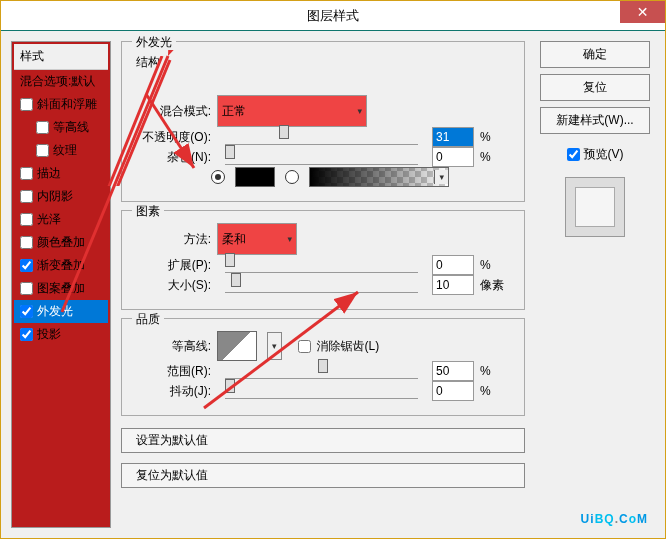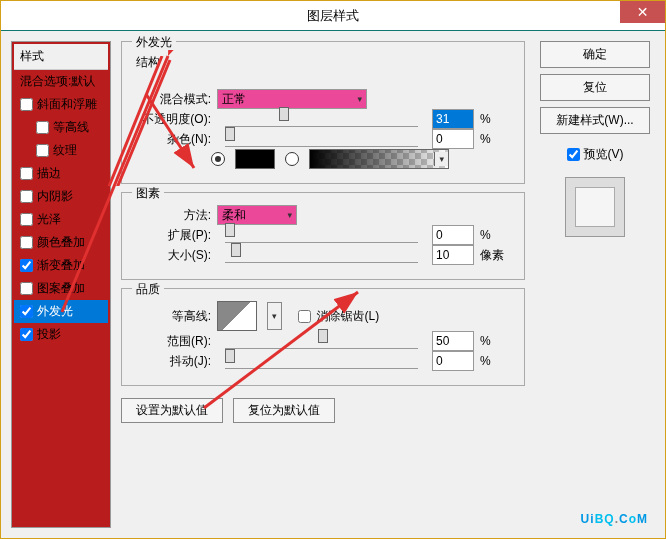--- a/index.html
+++ b/index.html
@@ -11,35 +11,35 @@
 .content { display: flex; padding: 10px; gap: 10px; height: calc(100% - 30px); }
 .left-panel { width: 100px; border: 1px solid #999; background: #b91c1c; padding: 2px; }
 .left-header { padding: 4px 6px; background: #f0f0f0; border-bottom: 1px solid #ccc; }
 .left-item { padding: 3px 6px; cursor: pointer; display: flex; align-items: center; gap: 4px; }
 .left-item.selected { background: #0078d7; color: #fff; }
 .left-item input[type=checkbox] { width: 13px; height: 13px; }
 .indent { padding-left: 22px; }
 .mid-panel { flex: 1; display: flex; flex-direction: column; gap: 8px; }
 .fieldset { border: 1px solid #aaa; padding: 12px 14px 14px; position: relative; }
 .fieldset-title { position: absolute; top: -8px; left: 10px; background: #f0f0f0; padding: 0 4px; }
-.inner-title { margin-bottom: 18px; }
+.inner-title { margin-bottom: 24px; }
 .row { display: flex; align-items: center; margin: 0 0; gap: 6px; }
 .row-label { width: 75px; text-align: right; }
-.select { border: 1px solid #999; height: 20px; padding: 1px 4px; background: #ec4899; display: flex; align-items: center; justify-content: space-between; }
+.select { border: 1px solid #999; height: 32px; padding: 1px 4px; background: #ef4444; display: flex; align-items: center; justify-content: space-between; }
 .slider-track { flex: 1; height: 16px; position: relative; border-bottom: 1px solid #999; margin: 0 8px; }
 .slider-thumb { position: absolute; width: 10px; height: 14px; background: #ddd; border: 1px solid #666; top: -4px; }
 .num-input { width: 42px; height: 20px; border: 1px solid #999; padding: 1px 3px; text-align: left; background: #fff; }
 .num-input.hl { background: #0078d7; color: #fff; }
 .unit { width: 30px; }
 .color-swatch { width: 40px; height: 20px; border: 1px solid #666; }
 .radio-circle { width: 14px; height: 14px; border: 1px solid #333; border-radius: 50%; display: inline-flex; align-items: center; justify-content: center; background: #fff; }
 .radio-dot { width: 6px; height: 6px; background: #333; border-radius: 50%; }
 .gradient-bar { width: 140px; height: 20px; border: 1px solid #666; background: linear-gradient(to right, #000, rgba(0,0,0,0)), repeating-conic-gradient(#ccc 0% 25%, #fff 0% 50%) 50%/12px 12px; display: flex; align-items: center; justify-content: flex-end; }
 .contour-swatch { width: 40px; height: 30px; border: 1px solid #666; background: linear-gradient(135deg, #888 50%, #fff 50%); }
-.btn-row { display: flex; gap: 10px; margin-top: 4px; }
+.btn-row { display: flex; gap: 10px; justify-content: center; margin-top: 4px; flex-direction: column; }
 .btn { border: 1px solid #888; background: #f5f5f5; padding: 3px 14px; cursor: pointer; }
 .right-panel { width: 120px; display: flex; flex-direction: column; gap: 6px; align-items: center; }
 .right-btn { width: 110px; border: 1px solid #888; background: #f5f5f5; padding: 4px 0; cursor: pointer; text-align: center; }
 .preview-check { display: flex; align-items: center; gap: 4px; margin-top: 6px; }
 .preview-box { width: 60px; height: 60px; border: 1px solid #999; background: #ddd; margin-top: 8px; display: flex; align-items: center; justify-content: center; }
 .preview-inner { width: 40px; height: 40px; background: #f5f5f5; border: 1px solid #aaa; }
 .arrow { position: absolute; pointer-events: none; }
 .watermark { position: absolute; right: 18px; bottom: 10px; font-weight: bold; font-size: 22px; letter-spacing: 1px; }
 .watermark .u { color: #0099e5; }
 .watermark .b { color: #00c0f0; }

